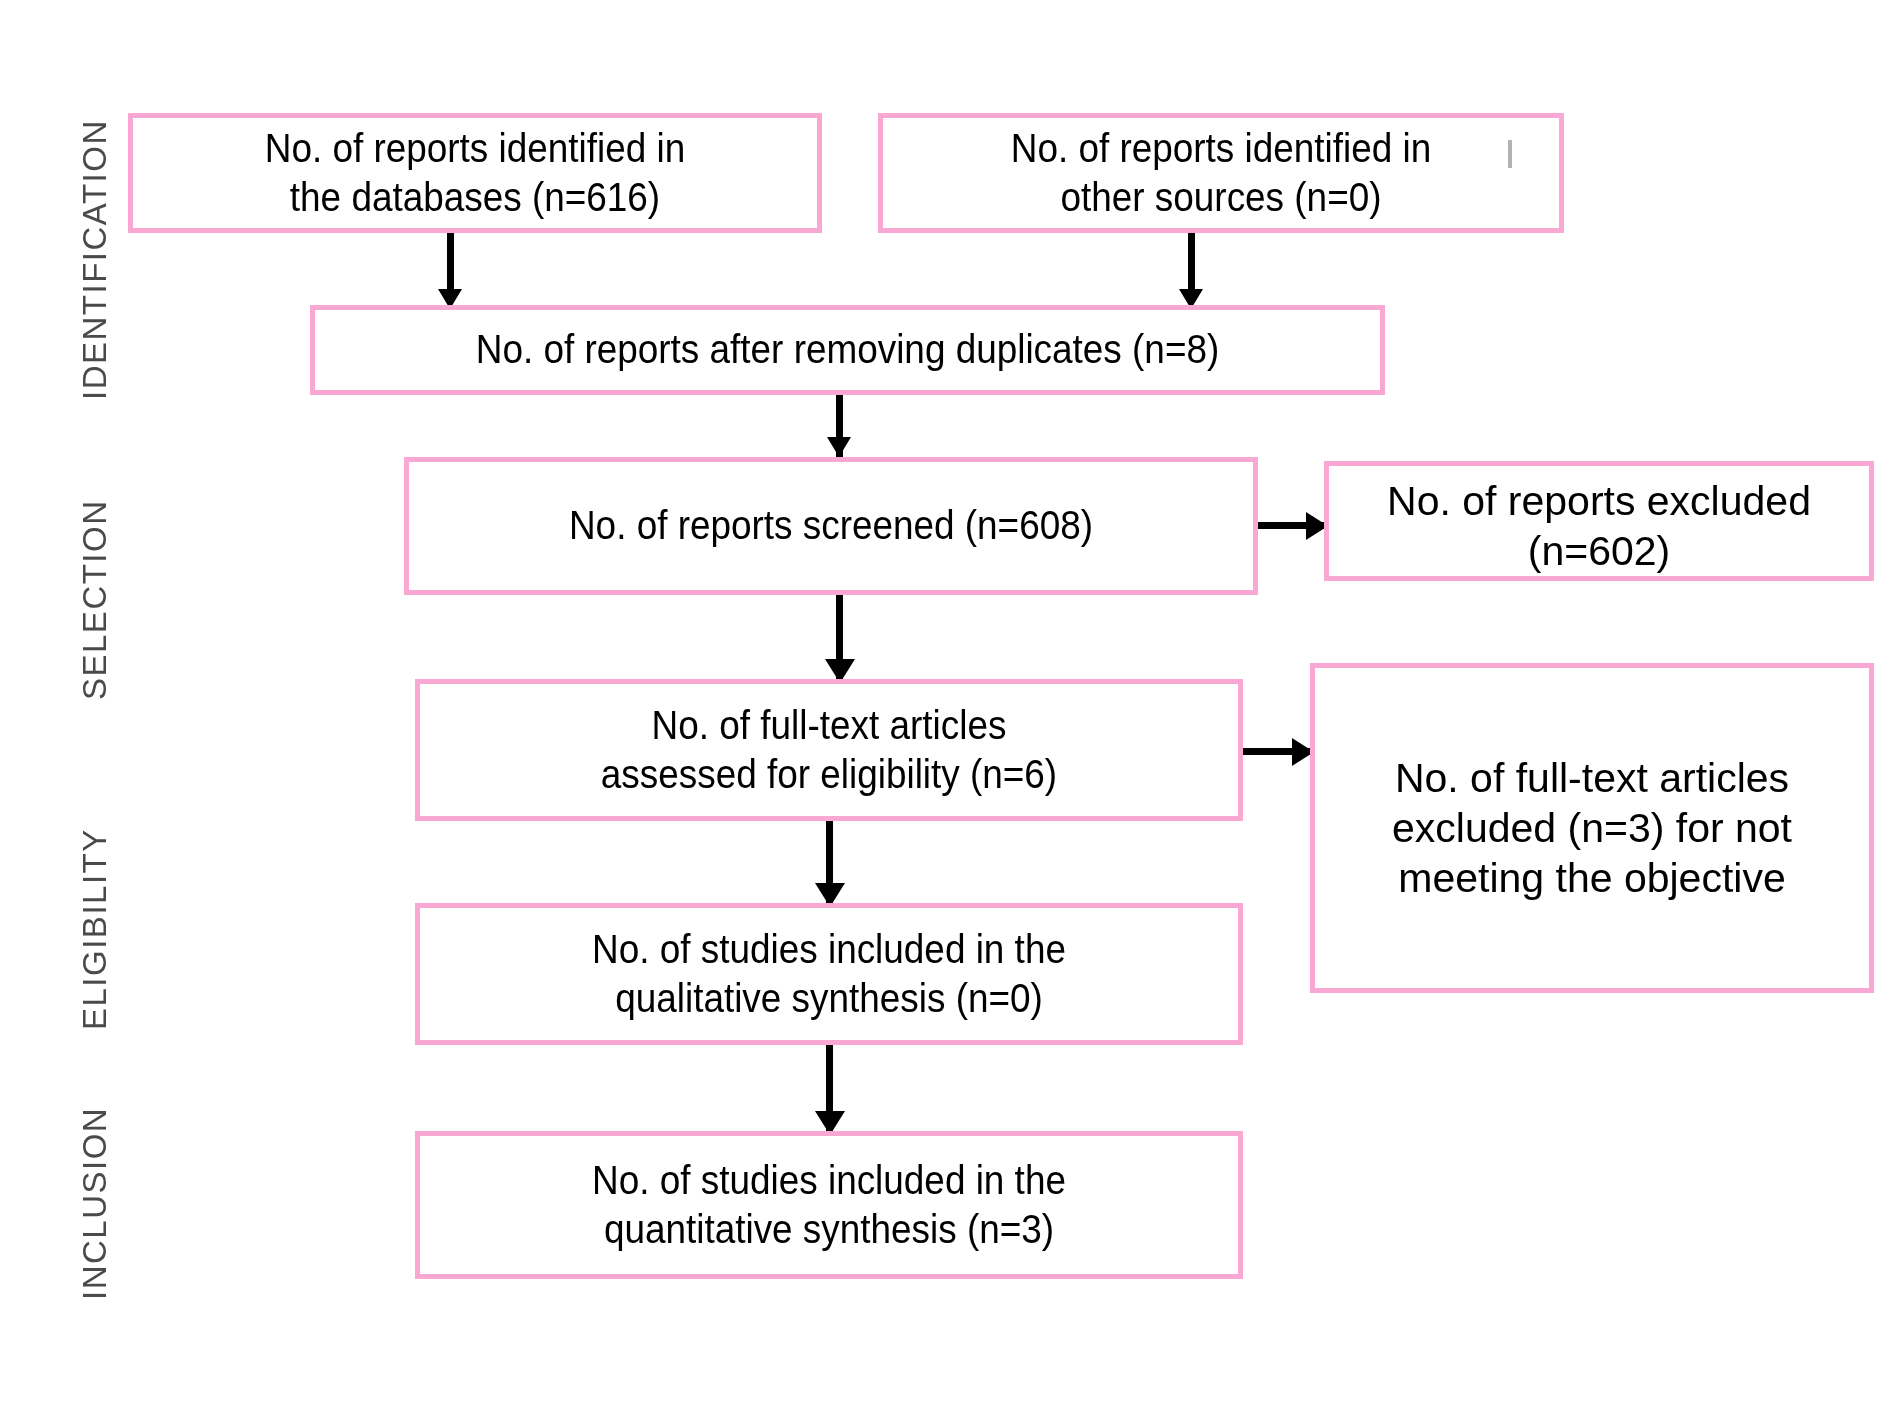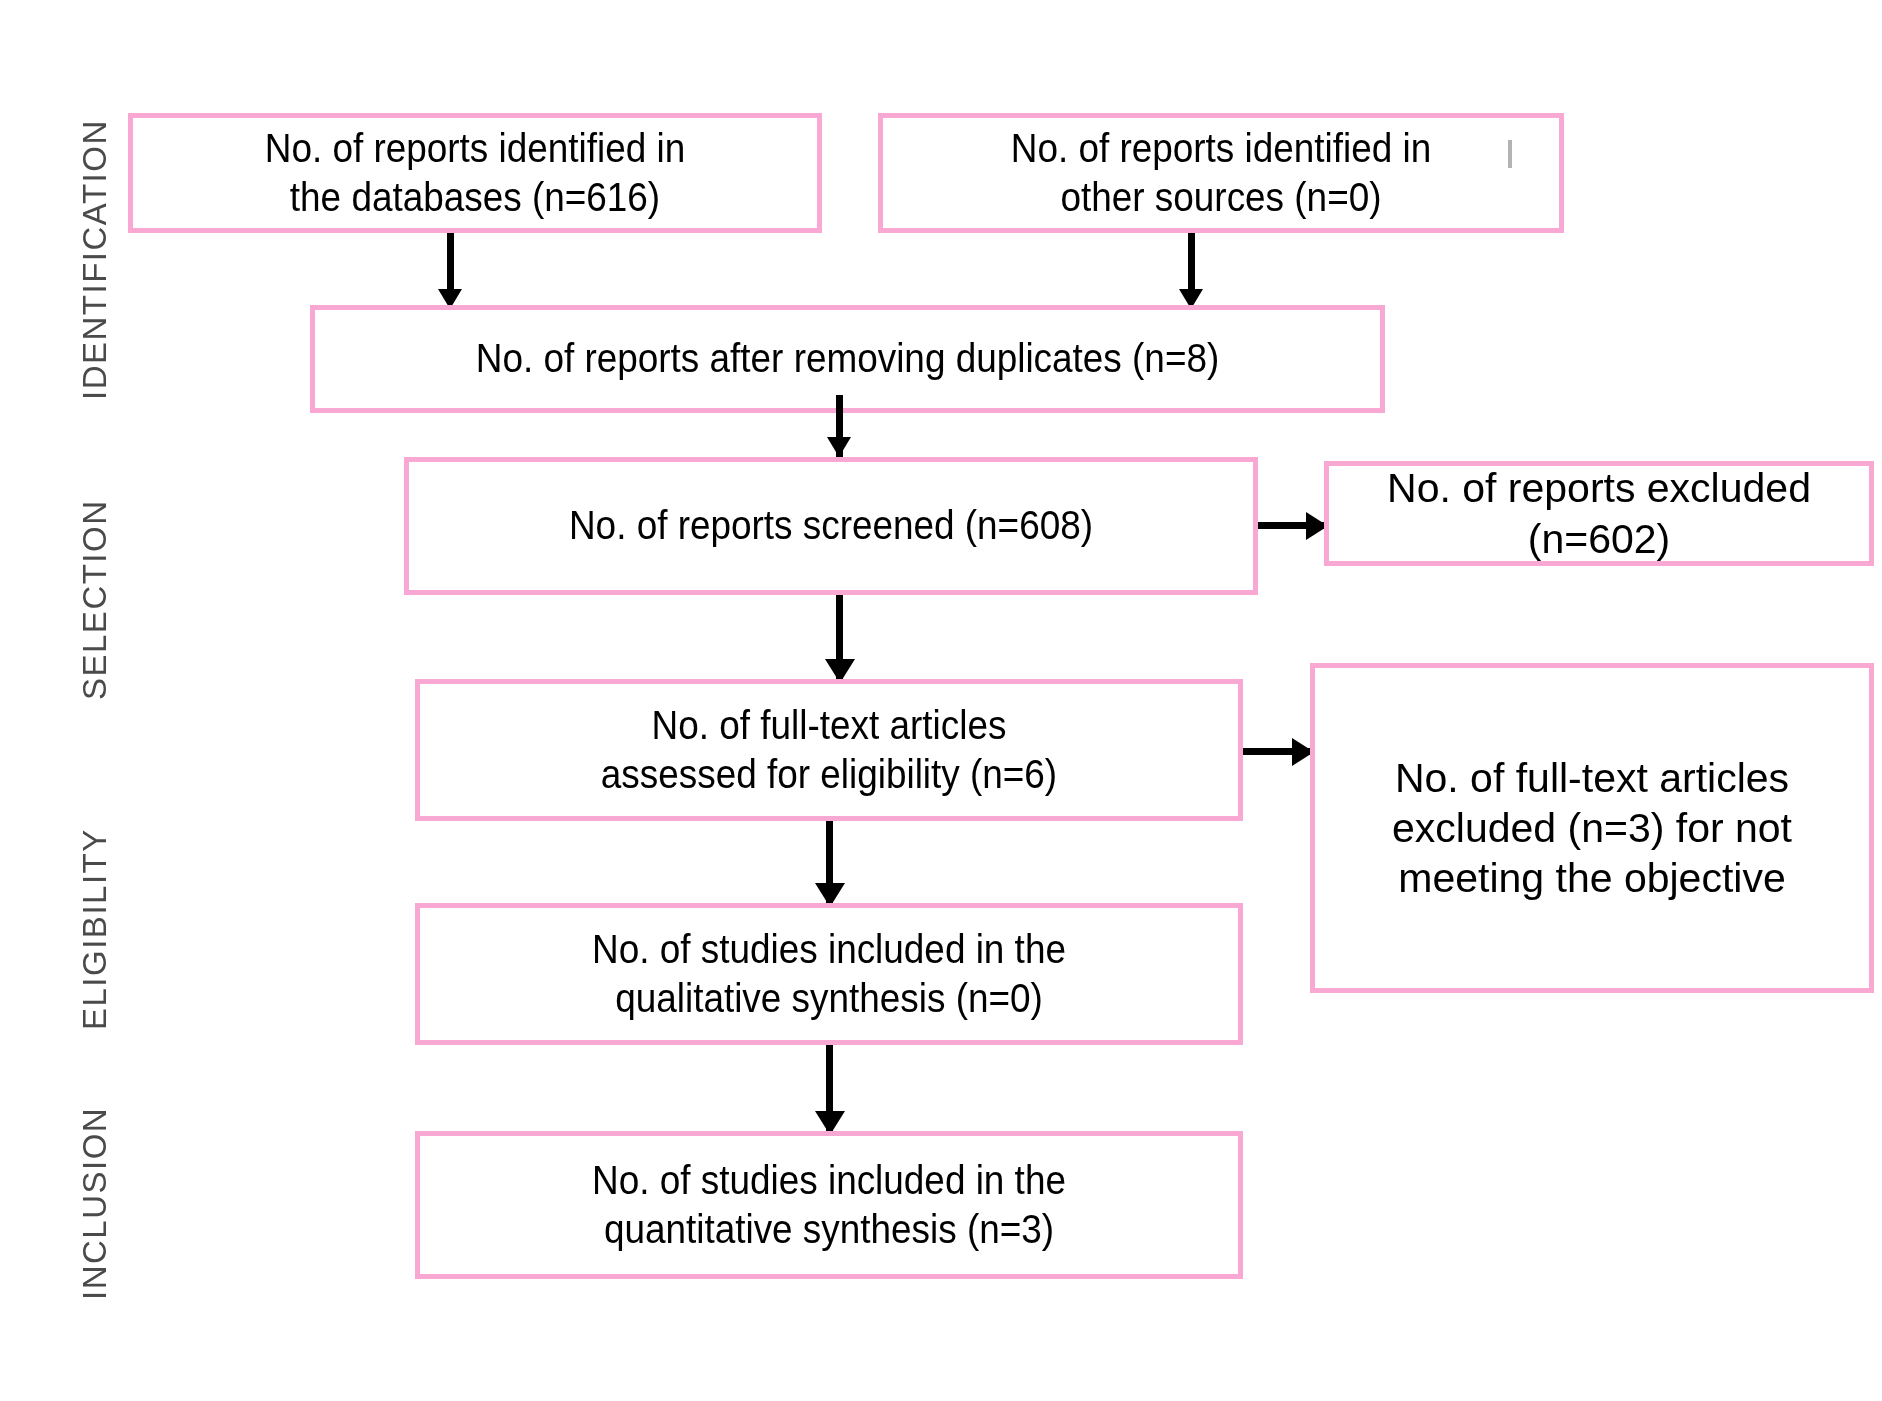--- a/index.html
+++ b/index.html
@@ -128,35 +128,35 @@
   </div>
 
   <div class="artifact" style="left:1508px; top:140px; width:4px; height:28px;"></div>
 
   <div class="vline" style="left:447px; top:233px; height:64px;"></div>
   <div class="arrow-down thin" style="left:438px; top:289px;"></div>
 
   <div class="vline" style="left:1188px; top:233px; height:64px;"></div>
   <div class="arrow-down thin" style="left:1179px; top:289px;"></div>
 
-  <div class="box cond" style="left:310px; top:305px; width:1075px; height:108px;">
+  <div class="box cond" style="left:310px; top:305px; width:1075px; height:90px;">
     <span class="txt">No. of reports after removing duplicates (n=8)</span>
   </div>
 
   <div class="vline" style="left:836px; top:395px; height:62px;"></div>
   <div class="arrow-down thin" style="left:827px; top:437px;"></div>
 
   <div class="box cond" style="left:404px; top:457px; width:854px; height:138px;">
     <span class="txt">No. of reports screened (n=608)</span>
   </div>
 
   <div class="hline" style="left:1258px; top:522px; width:70px;"></div>
   <div class="arrow-right" style="left:1306px; top:512px;"></div>
 
-  <div class="box wide" style="left:1324px; top:461px; width:550px; height:105px;">
+  <div class="box wide" style="left:1324px; top:461px; width:550px; height:120px;align-items:flex-end;">
     <span class="txt">No. of reports excluded
 (n=602)</span>
   </div>
 
   <div class="vline" style="left:836px; top:595px; height:84px;"></div>
   <div class="arrow-down" style="left:825px; top:659px;"></div>
 
   <div class="box cond" style="left:415px; top:679px; width:828px; height:142px;">
     <span class="txt">No. of full-text articles
 assessed for eligibility (n=6)</span>

